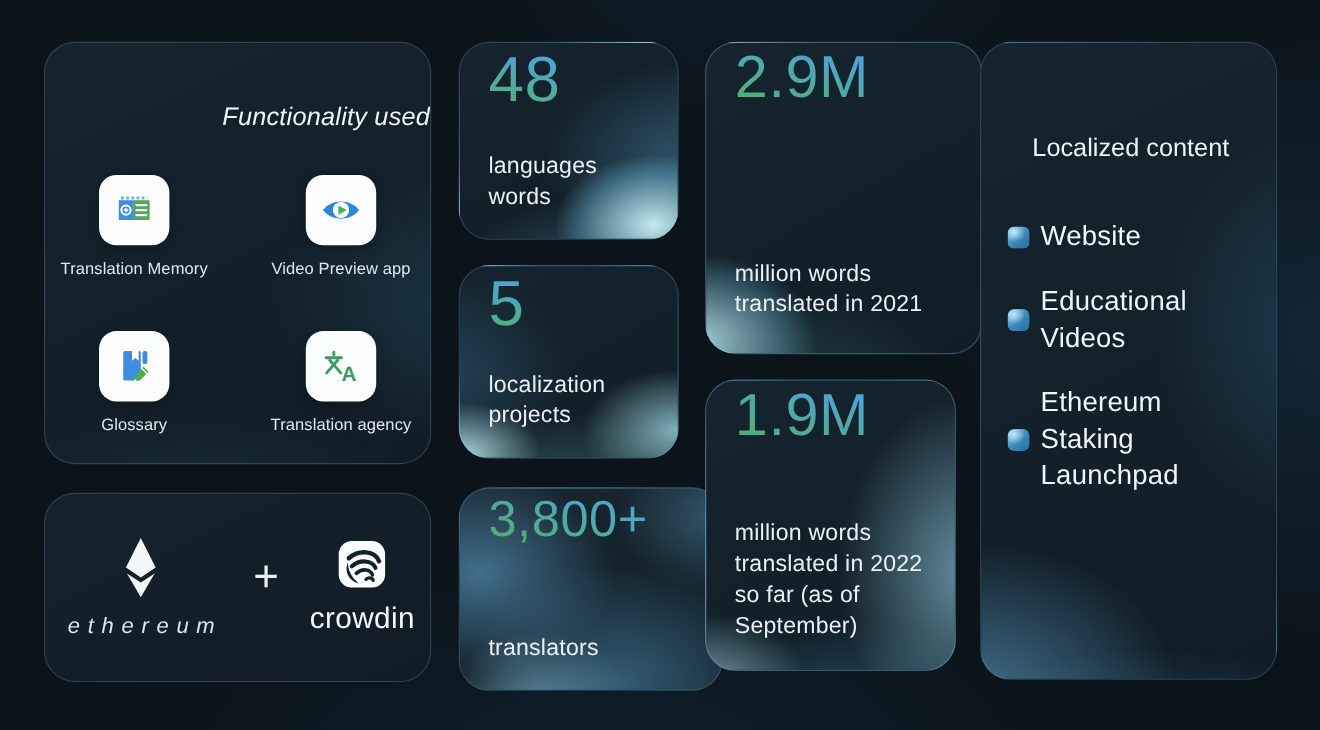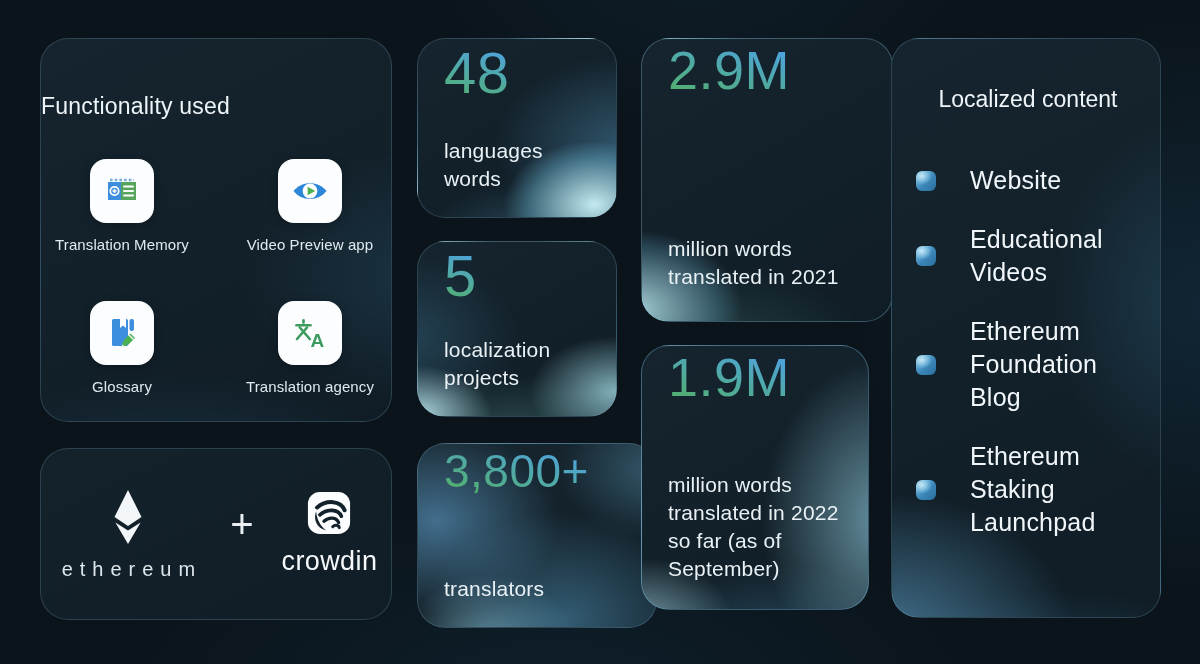--- a/index.html
+++ b/index.html
@@ -24,21 +24,21 @@
   }
 
   
   .func-card {
     left:40px; top:38px; width:352px; height:384px;
     background:
       radial-gradient(260px 180px at 110% 62%, rgba(60,122,160,0.22), transparent 70%),
       radial-gradient(300px 120px at 40% 110%, rgba(52,112,150,0.18), transparent 70%),
       linear-gradient(155deg, #15242e 0%, #101d26 100%);
   }
-  .func-title { margin-top:52px; text-align:left; font-size:23px; font-weight:500; color:#eef5f8; line-height:30px; letter-spacing:0.2px; }
+  .func-title { margin-top:52px; text-align:right; font-size:23px; font-weight:500; color:#eef5f8; line-height:30px; letter-spacing:0.2px;font-style:italic; }
   .func-grid {
     margin-top:38px;
     display:grid; grid-template-columns:140px 140px; column-gap:4px; row-gap:26px;
     justify-content:center;
     gap:48px;
   }
   .func-item { display:flex; flex-direction:column; align-items:center; }
   .app-icon {
     width:64px; height:64px; border-radius:16px; background:#fbfdfe;
     display:flex; align-items:center; justify-content:center;
@@ -46,21 +46,21 @@
   }
   .func-label { margin-top:13px; font-size:15px; color:#dfe9ee; letter-spacing:0.1px; white-space:nowrap; }
 
   
   .brand-card {
     left:40px; top:448px; width:352px; height:172px;
     background: linear-gradient(155deg, #14222c 0%, #101d26 100%);
     display:flex; align-items:center; justify-content:center; gap:28px;
   }
   .eth-lockup { display:flex; flex-direction:column; align-items:center; }
-  .eth-word { margin-top:8px; font-size:20px; font-weight:300; letter-spacing:7px; margin-left:7px; color:#dde6ea; }
+  .eth-word { margin-top:8px; font-size:20px; font-weight:300; letter-spacing:7px; margin-left:7px; color:#dde6ea;font-style:italic; }
   .plus-sign { font-size:40px; font-weight:200; color:#e8eef2; transform:translateY(-10px); }
   .crowdin-lockup { display:flex; flex-direction:column; align-items:center; }
   .crowdin-word { margin-top:7px; font-size:27px; font-weight:400; letter-spacing:0.4px; color:#f4f8fa; }
 
   
   .stat-card { display:flex; flex-direction:column; justify-content:space-between; padding:2px 26px 24px 26px; }
   .stat-num {
     font-size:58px; font-weight:500; letter-spacing:0.5px; line-height:1.1;
     background:linear-gradient(197deg, #4ea2e8 6%, #52b06b 92%);
     -webkit-background-clip:text; background-clip:text;
@@ -118,25 +118,25 @@
   }
 
   
   .loc-card {
     left:891px; top:38px; width:270px; height:580px;
     background:
       radial-gradient(260px 200px at 0% 103%, rgba(110,185,230,0.52), transparent 70%),
       radial-gradient(200px 260px at 112% 45%, rgba(60,130,170,0.26), transparent 70%),
       radial-gradient(300px 150px at 60% 114%, rgba(72,152,196,0.32), transparent 72%),
       linear-gradient(155deg, #15242e 0%, #101d26 100%);
-    padding:45px 20px 0 24px;
+    padding:80px 20px 0 24px;
   }
   .loc-title { text-align:center; font-size:23px; font-weight:500; color:#eef5f8; line-height:30px; }
   .loc-list { margin-top:50px; display:flex; flex-direction:column; gap:26px; }
-  .loc-item { display:flex; align-items:center; gap:34px; }
+  .loc-item { display:flex; align-items:center; gap:10px; }
   .bullet {
     flex:0 0 auto; width:20px; height:20px; border-radius:6px;
     background:
       radial-gradient(14px 12px at 28% 25%, rgba(210,240,252,0.9), rgba(140,205,235,0.4) 55%, transparent 75%),
       linear-gradient(135deg, #7ec2e6 0%, #3b86b8 55%, #2a6f9e 100%);
   }
   .loc-text { font-size:25px; line-height:33px; color:#f0f6f9; letter-spacing:0.2px; }
 </style>
 </head>
 <body>
@@ -267,22 +267,18 @@
       <div class="loc-item">
         <span class="bullet"></span>
         <span class="loc-text">Website</span>
       </div>
       <div class="loc-item">
         <span class="bullet"></span>
         <span class="loc-text">Educational Videos</span>
       </div>
       <div class="loc-item">
         <span class="bullet"></span>
-        <span class="loc-text">Ethereum Foundation Blog</span>
-      </div>
-      <div class="loc-item">
-        <span class="bullet"></span>
         <span class="loc-text">Ethereum Staking Launchpad</span>
       </div>
     </div>
   </section>
 
 </div>
 
 </body></html>

